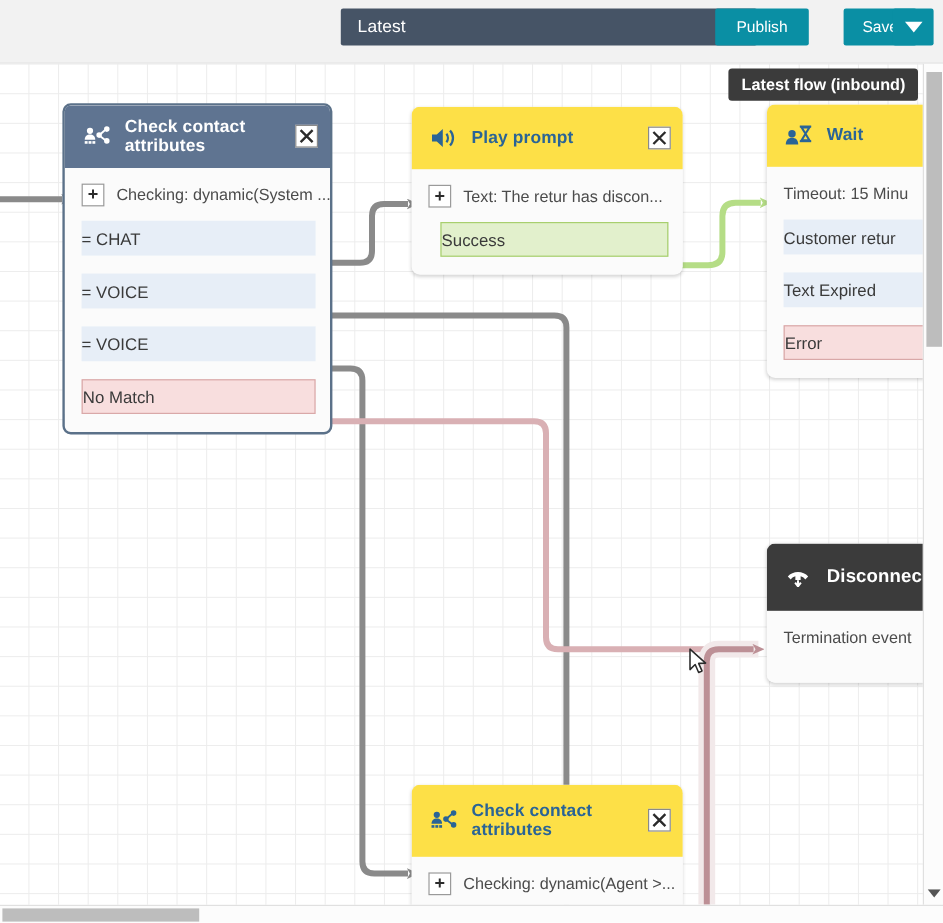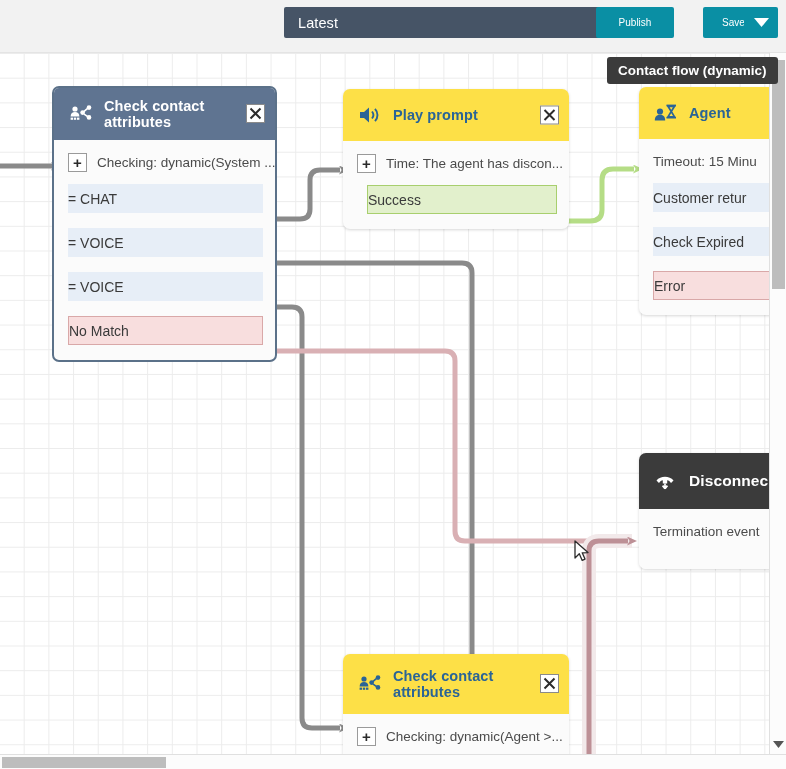--- a/index.html
+++ b/index.html
@@ -32,21 +32,21 @@
   }
   .caret-down {
     width: 0; height: 0;
     border-left: 7px solid transparent;
     border-right: 7px solid transparent;
     border-top: 8px solid #ffffff;
   }
   .btn {
     position: absolute; top: 7px; height: 31px;
     background: #00889b; background: #0a8fa4;
-    color: #ffffff; font-size: 10px;
+    color: #ffffff; font-size: 13px;
     border: none; border-radius: 2px;
     display: flex; align-items: center; justify-content: center;
     cursor: pointer; font-family: "Liberation Sans", sans-serif;
   }
   .btn-publish { left: 596px; width: 78px; }
   .btn-save    { left: 679px; width: 61px; margin-left: 24px; }
   .btn-caret   { left: 744px; width: 34px; }
 
   
   .tooltip {
@@ -270,50 +270,50 @@
         <span class="node-title">Play prompt</span>
         <span class="close-x">
           <svg width="13" height="13" viewBox="0 0 13 13">
             <path d="M1.5,1.5 L11.5,11.5 M11.5,1.5 L1.5,11.5" stroke="#2b2b2b" stroke-width="2" fill="none"></path>
           </svg>
         </span>
       </div>
       <div class="node-body">
         <div class="node-param">
           <span class="plus-box">+</span>
-          <span>Time: The agent has discon...</span>
+          <span>Text: The retur has discon...</span>
         </div>
         <div class="branch green">
           <span>Success</span>
         </div>
       </div>
     </div>
 
     <div class="node" style="left:639px; top:34px; width:226px;">
       <div class="node-head">
         <span class="node-icon">
           <svg width="24" height="20" viewBox="0 0 24 20">
             <circle cx="6" cy="8.5" r="3.1" fill="#2a6496"></circle>
             <path d="M0.8,17.5 C0.8,13.4 3.2,11.8 6,11.8 C8.8,11.8 11.2,13.4 11.2,17.5 Z" fill="#2a6496"></path>
             <rect x="12.5" y="1.6" width="9.5" height="1.7" fill="#2a6496"></rect>
             <rect x="12.5" y="13.8" width="9.5" height="1.7" fill="#2a6496"></rect>
             <path d="M14,3.3 L20.5,3.3 L17.25,8.5 L20.5,13.8 L14,13.8 L17.25,8.5 Z" fill="none" stroke="#2a6496" stroke-width="1.7"></path>
           </svg>
         </span>
-        <span class="node-title">Agent</span>
+        <span class="node-title">Wait</span>
       </div>
       <div class="node-body">
         <div class="node-param">
           <span>Timeout: 15 Minu</span>
         </div>
         <div class="branch blue">
           <span>Customer retur</span>
         </div>
         <div class="branch blue">
-          <span>Check Expired</span>
+          <span>Text Expired</span>
         </div>
         <div class="branch red">
           <span>Error</span>
         </div>
       </div>
     </div>
 
     <div class="node dark" style="left:639px; top:400px; width:226px;">
       <div class="node-head">
         <span class="node-icon">
@@ -387,15 +387,15 @@
     </div>
     <button class="btn btn-publish">Publish</button>
     <button class="btn btn-save">Save</button>
     <button class="btn btn-caret">
       <svg width="15" height="10" viewBox="0 0 15 10">
         <path d="M0,0 L15,0 L7.5,9 Z" fill="#ffffff"></path>
       </svg>
     </button>
   </div>
 
-  <div class="tooltip">Contact flow (dynamic)</div>
+  <div class="tooltip">Latest flow (inbound)</div>
 
 </div>
 
 </body></html>

